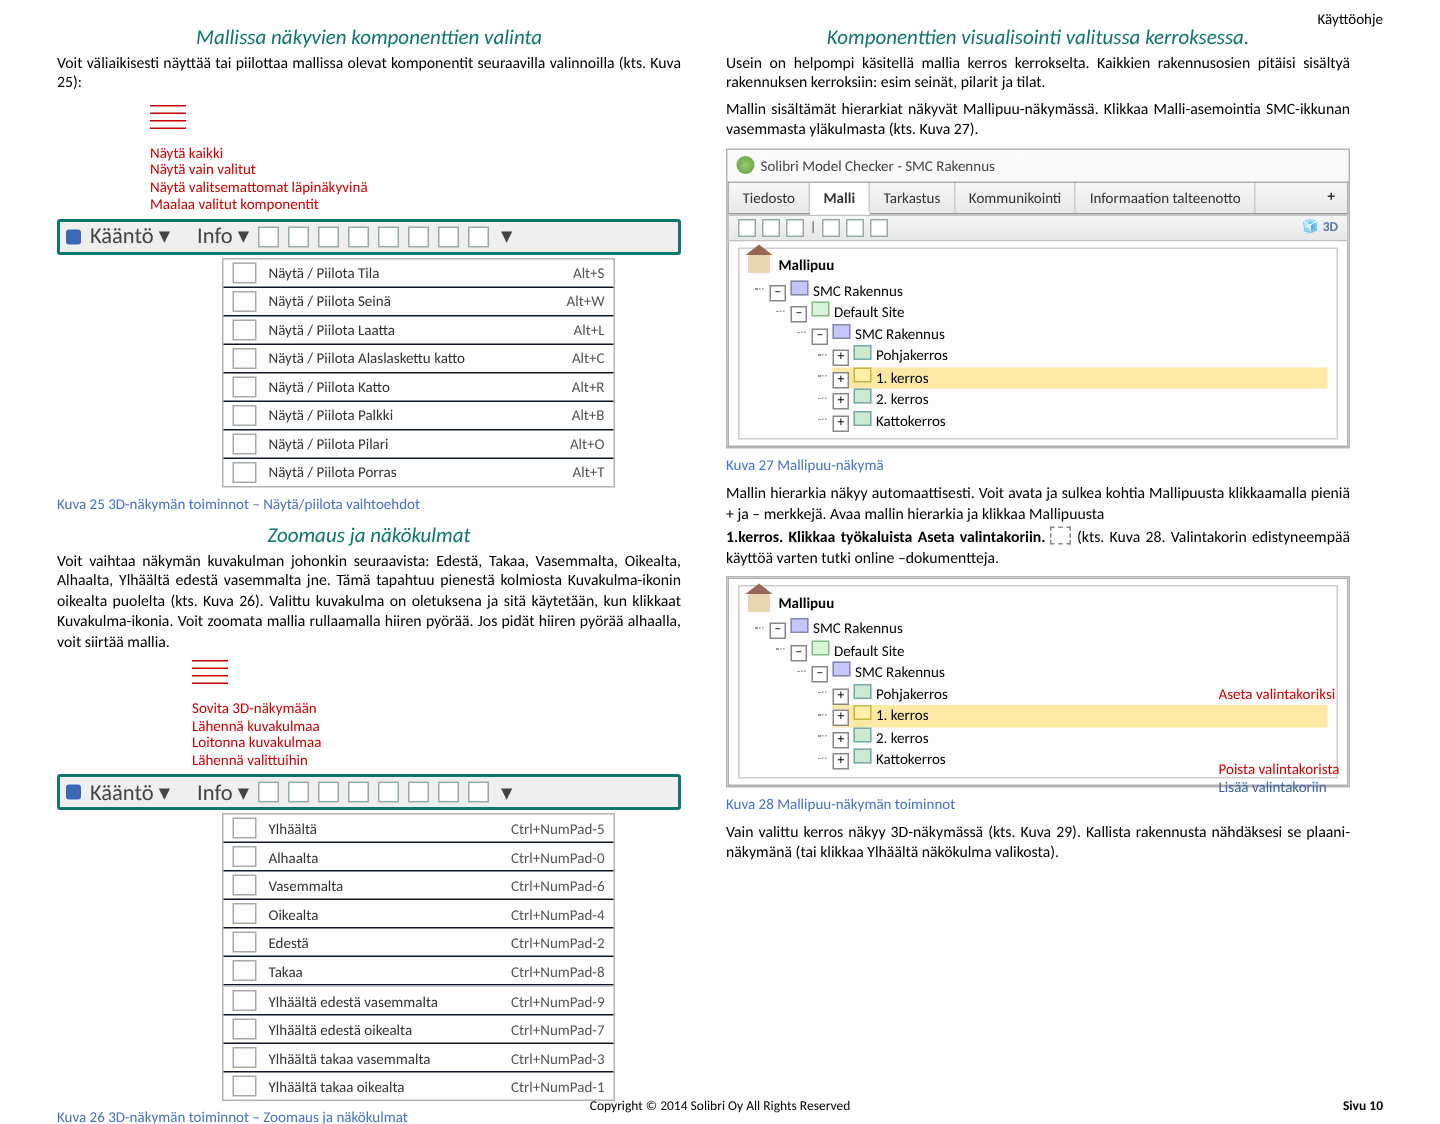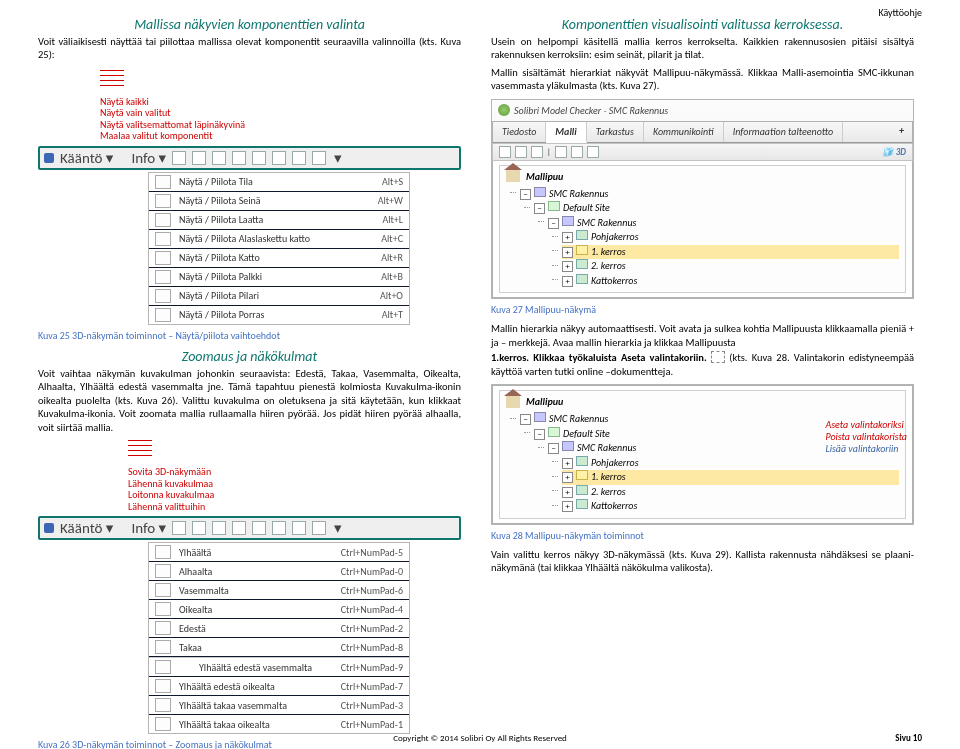--- a/index.html
+++ b/index.html
@@ -10,21 +10,21 @@
     font-family: Calibri, Arial, sans-serif;
     font-size: 11px;
     color: #000;
     background: #fff;
   }
   .page {
     width: 960px;
     height: 749px;
     position: relative;
     box-sizing: border-box;
-    padding: 14px 46px 8px 38px;
+    padding: 14px 60px 8px 38px;
   }
   .topright {
     position: absolute;
     top: 6px;
     right: 38px;
     font-size: 10px;
   }
   .cols {
     display: flex;
     gap: 30px;
@@ -43,21 +43,20 @@
   }
   .body {
     font-size: 10.5px;
     line-height: 1.28;
     text-align: justify;
   }
   .figure-box {
     border: 1px solid #b5b5b5;
     background: linear-gradient(#fbfbfb,#f1f1f1);
     box-sizing: border-box;
-    font-style: italic;
   }
   .callout-red {
     color: #cc0000;
     font-size: 10px;
     line-height: 1.15;
   }
   .callout-row {
     display: flex;
     gap: 6px;
     align-items: flex-start;
@@ -108,21 +107,21 @@
     width: 260px;
   }
   .menu .row {
     display: flex;
     align-items: center;
     height: 18px;
     padding: 0 6px;
     border-bottom: 1px solid #0f172a;
   }
   .menu .row:last-child { border-bottom: none; }
-  .menu .row.sep { border-top: 1px solid #ccc; gap: 20px; }
+  .menu .row.sep { border-top: 1px solid #ccc; }
   .menu .ico {
     width: 14px;
     height: 12px;
     border: 1px solid #aaa;
     margin-right: 8px;
     display: inline-block;
     background: #fdfdfd;
   }
   .menu .kb {
     margin-left: auto;
@@ -212,21 +211,21 @@
   .rightctxt {
     position: relative;
   }
   .ctxt {
     position: absolute;
     right: 6px;
     top: 34px;
     font-size: 10px;
   }
   .ctxt div { line-height: 1.2; }
-  .ctxt .r { color:#cc0000; }
+  .ctxt .r { color:#cc0000;margin-top:38px; }
   .ctxt .b { color:#3b64a3; }
   .footer {
     position: absolute;
     bottom: 6px;
     left: 0;
     width: 100%;
     text-align: center;
     font-size: 9px;
   }
   .footer .pg { position: absolute; right: 38px; }

